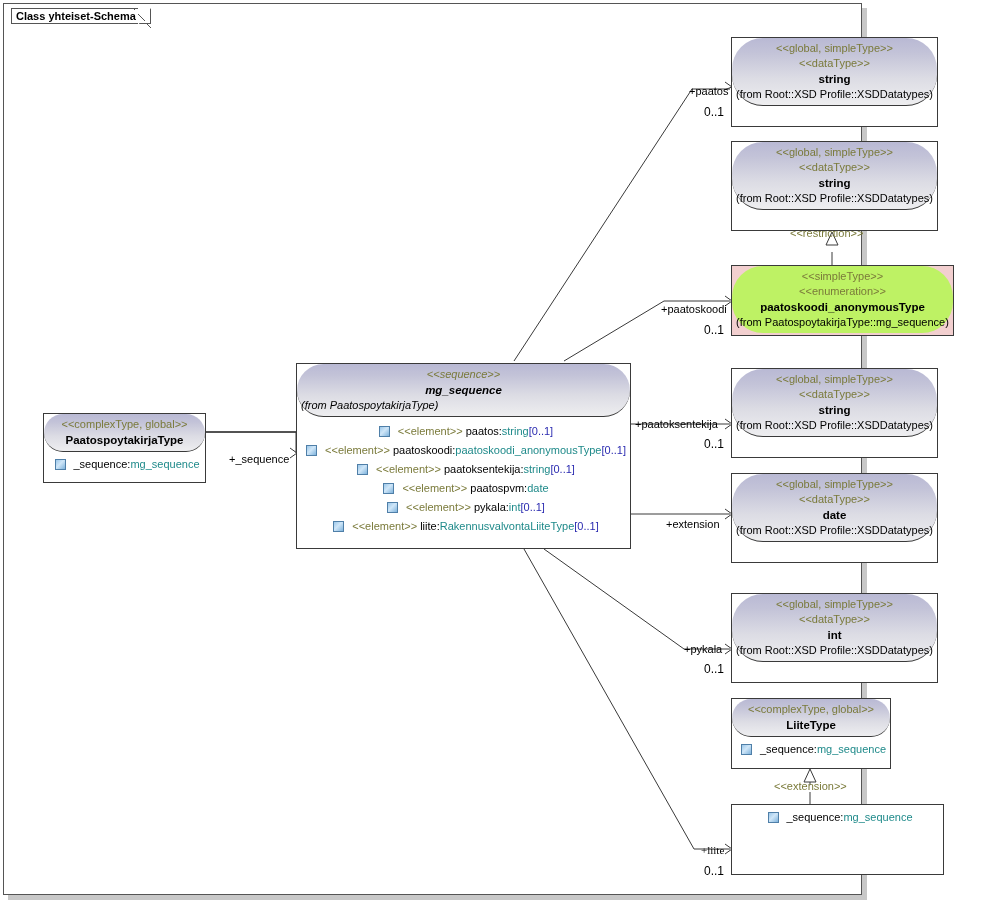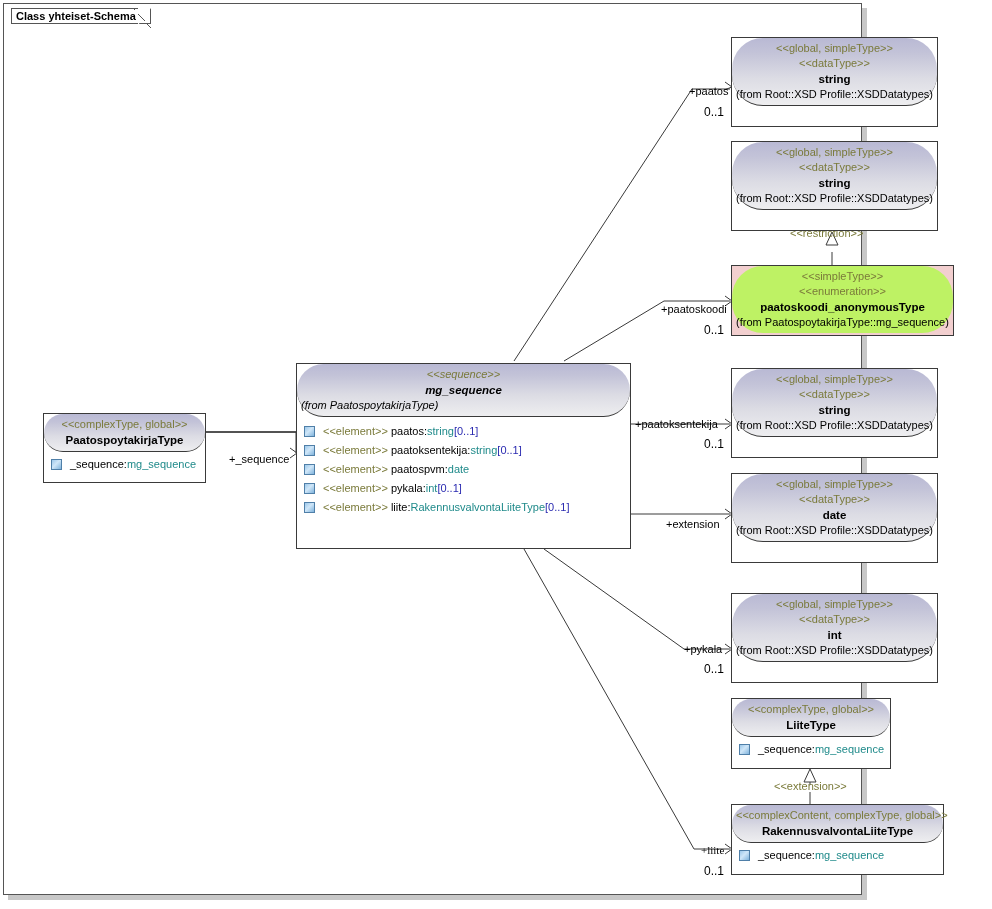--- a/index.html
+++ b/index.html
@@ -101,20 +101,21 @@
     box-sizing: border-box;
     overflow: hidden;
   }
   .compart.empty { height: 10px; padding: 0; }
   .feature {
     display: flex;
     align-items: center;
     line-height: 19px;
     height: 19px;
     white-space: nowrap;
+    justify-content: center;
   }
   .attr-icon {
     flex: 0 0 auto;
     width: 11px; height: 11px;
     margin: 0 8px 0 3px;
     border: 1px solid #4f7fa8;
     background: linear-gradient(135deg, #9dc8ea 0%, #cfe6f8 45%, #7fb3dc 100%);
     box-sizing: border-box;
   }
   .feature .txt { font-size: 11px; color: #000000; }
@@ -248,20 +249,24 @@
       <div class="cname">mg_sequence</div>
       <div class="cfrom" style="text-align:left;">(from PaatospoytakirjaType)</div>
     </div>
     <div class="compart" style="padding-top:5px;">
 
       <div class="feature">
         <span class="attr-icon"></span>
         <span class="txt"><span class="kw">&lt;&lt;element&gt;&gt;</span>&nbsp;<span class="nm">paatos</span><span class="nm">:</span><span class="tp">string</span><span class="mult">[0..1]</span></span>
       </div>
 
+      <div class="feature">
+        <span class="attr-icon"></span>
+        <span class="txt"><span class="kw">&lt;&lt;element&gt;&gt;</span>&nbsp;<span class="nm">paatoskoodi</span><span class="nm">:</span><span class="tp">paatoskoodi_anonymousType</span><span class="mult">[0..1]</span></span>
+      </div>
 
       <div class="feature">
         <span class="attr-icon"></span>
         <span class="txt"><span class="kw">&lt;&lt;element&gt;&gt;</span>&nbsp;<span class="nm">paatoksentekija</span><span class="nm">:</span><span class="tp">string</span><span class="mult">[0..1]</span></span>
       </div>
 
       <div class="feature">
         <span class="attr-icon"></span>
         <span class="txt"><span class="kw">&lt;&lt;element&gt;&gt;</span>&nbsp;<span class="nm">paatospvm</span><span class="nm">:</span><span class="tp">date</span><span class="mult"></span></span>
       </div>
@@ -345,24 +350,20 @@
     </div>
     <div class="compart">
       <div class="feature">
         <span class="attr-icon"></span>
         <span class="txt"><span class="nm">_sequence</span><span class="nm">:</span><span class="tp">mg_sequence</span></span>
       </div>
     </div>
   </div>
 
   <div class="umlbox" style="left:727px; top:800px; width:213px; height:71px;">
-    <div class="hdr">
-      <div class="stereo">&lt;&lt;complexContent, complexType, global&gt;&gt;</div>
-      <div class="cname">RakennusvalvontaLiiteType</div>
-    </div>
     <div class="compart">
       <div class="feature">
         <span class="attr-icon"></span>
         <span class="txt"><span class="nm">_sequence</span><span class="nm">:</span><span class="tp">mg_sequence</span></span>
       </div>
     </div>
   </div>
 
 </div>
 

